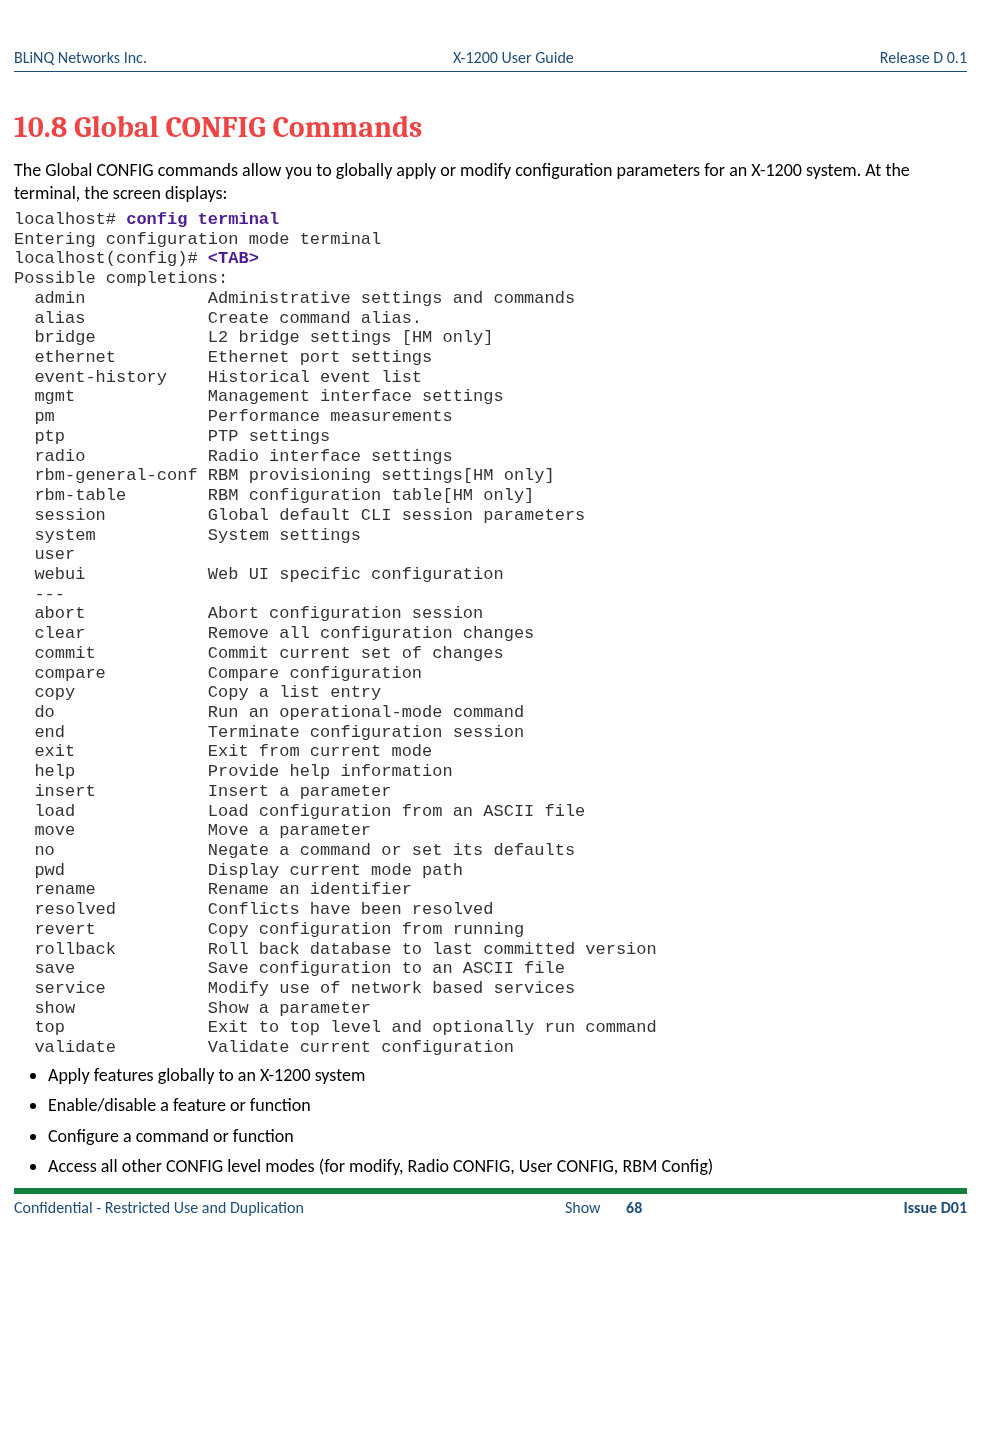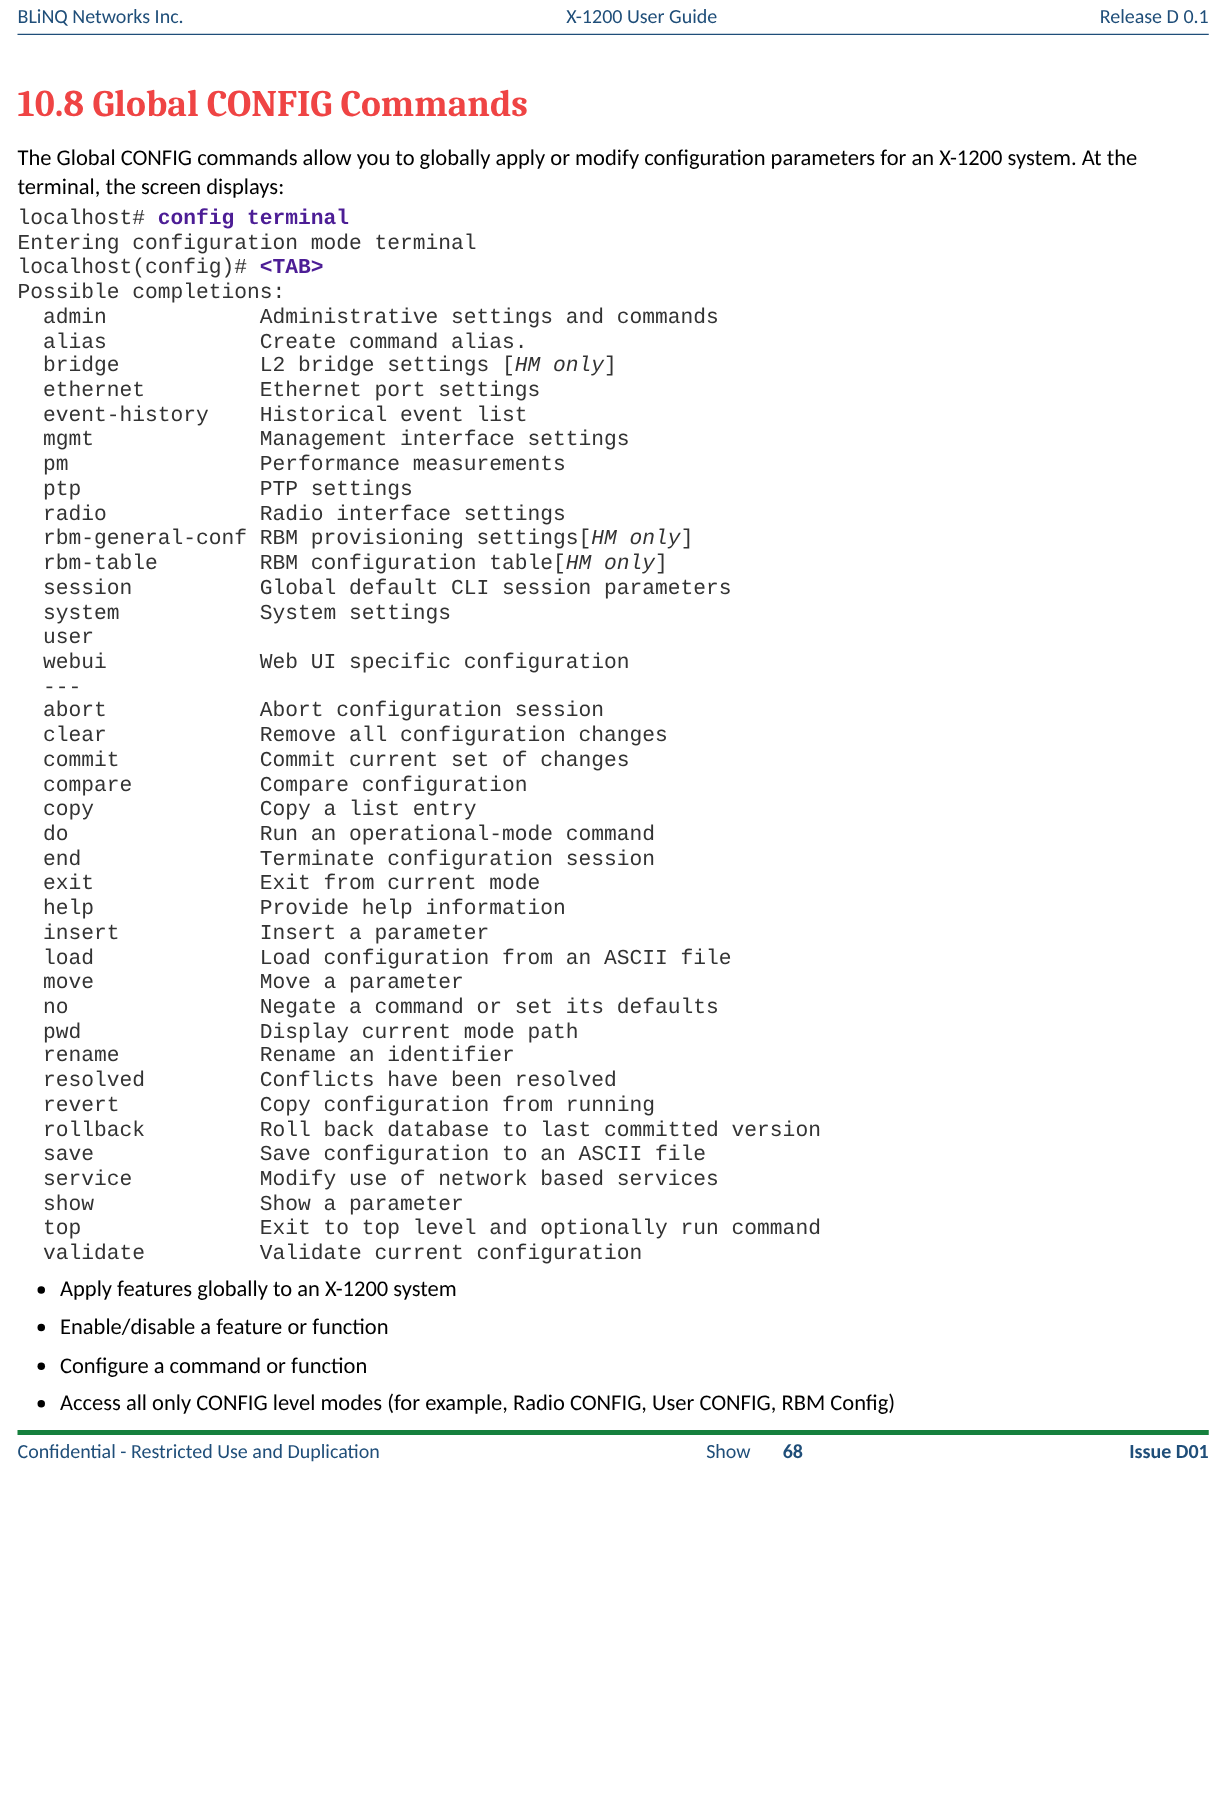--- a/index.html
+++ b/index.html
@@ -14,20 +14,21 @@
   .page {
     padding: 0 14px;
   }
   .header-row {
     display: flex;
     justify-content: space-between;
     color: #1f4e79;
     font-size: 16px;
     padding: 4px 0;
     border-bottom: 1px solid #1f4e79;
+    margin-top: 44px;
   }
   h2.section-title {
     color: #ef4444;
     font-family: Cambria, "Times New Roman", serif;
     font-weight: bold;
     font-size: 30px;
     margin: 38px 0 14px 0;
   }
   p.body-para {
     margin: 8px 0 6px 0;
@@ -36,33 +37,33 @@
   }
   .term {
     font-family: "Courier New", monospace;
     font-size: 17px;
     white-space: pre;
     color: #333;
     line-height: 1.16;
     margin: 2px 0 4px 0;
   }
   .term .bold { font-weight: bold; color:#4c1d95;}
-  .term .italic { font-style: italic; text-align: right;}
+  .term .italic {  text-align: right;}
   ul.bullets {
     list-style: disc;
     margin: 6px 0 0 0;
     padding-left: 34px;
     font-size: 18px;
   }
   ul.bullets li {
     margin-bottom: 8px;
     line-height: 1.25;
   }
   .footer-row {
-    border-top: 4px solid #15803d;
+    border-top: 6px solid #15803d;
     display: flex;
     justify-content: space-between;
     color: #1f4e79;
     font-size: 16px;
     padding: 4px 0 8px 0;
     margin-top: 10px;
   }
   .footer-row .pg { }
   .footer-row .pg strong { font-weight: bold; margin-left: 22px;}
   .footer-row .right { font-weight: bold;}
@@ -125,21 +126,21 @@
   show             Show a parameter
   top              Exit to top level and optionally run command
   validate         Validate current configuration
 </div>
 
 
   <ul class="bullets" id="bullet-list">
       <li>Apply features globally to an X-1200 system</li>
       <li>Enable/disable a feature or function</li>
       <li>Configure a command or function</li>
-      <li>Access all only CONFIG level modes (for example, Radio CONFIG, User CONFIG, RBM Config)</li>
+      <li>Access all other CONFIG level modes (for modify, Radio CONFIG, User CONFIG, RBM Config)</li>
     </ul>
 
   <div class="footer-row">
     <span>Confidential - Restricted Use and Duplication</span>
     <span class="pg">
       <span>Show </span><strong>68</strong>
     </span>
     <span class="right">Issue D01</span>
   </div>
 

